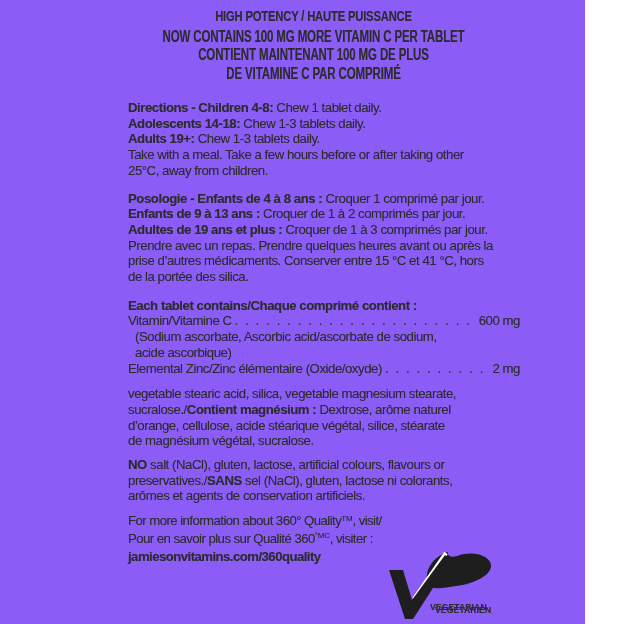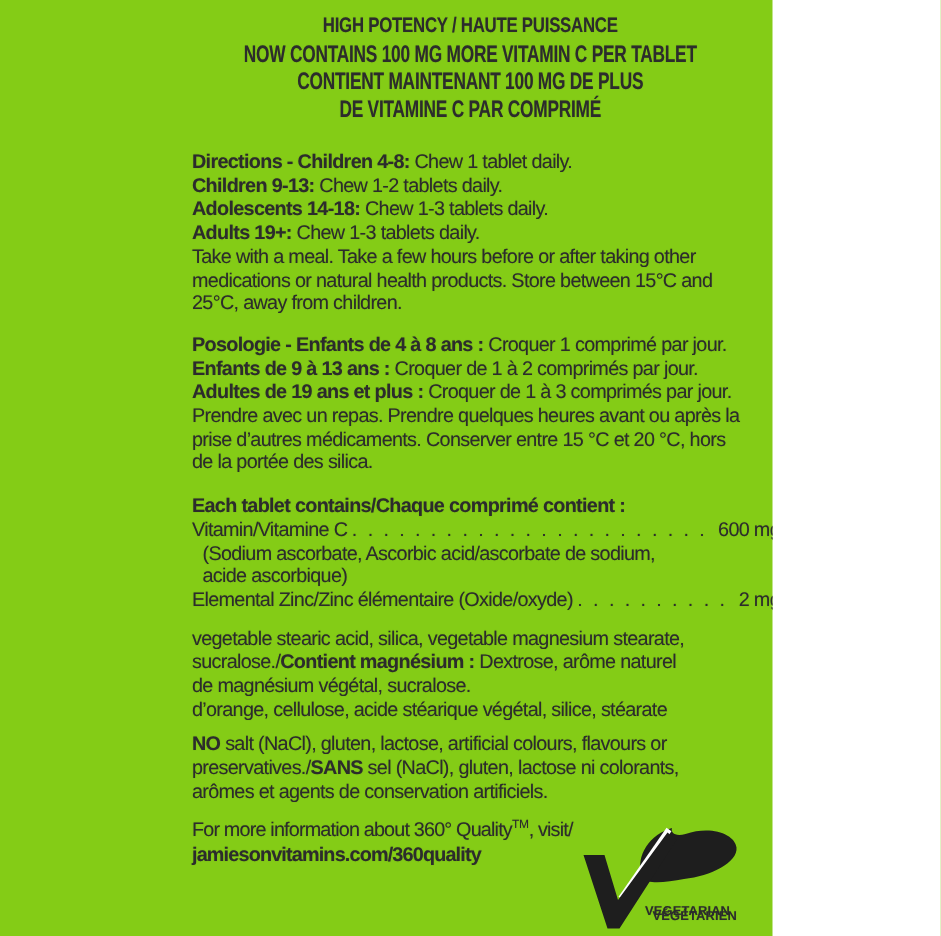--- a/index.html
+++ b/index.html
@@ -1,19 +1,19 @@
 <!DOCTYPE html>
 <html><head>
 <meta charset="utf-8">
 <style>
   html,body{margin:0;padding:0;background:#ffffff;}
   .label{
     position:relative;
-    width:515px;height:624px;
-    background:#84cc16;
+    width:585px;height:624px;
+    background:#8b5cf6;
     overflow:hidden;
     font-family:"Liberation Sans","DejaVu Sans",sans-serif;
     color:#2c2c2c;
     text-shadow:0 0 .6px rgba(44,44,44,.35);
   }
   
   header{position:absolute;left:0;top:0;width:627px;text-align:center;}
   .h1{font-size:14px;font-weight:bold;letter-spacing:-.2px;line-height:18px;
       margin:7px 0 3px;transform:scaleX(.80);transform-origin:50% 50%;white-space:nowrap;}
   .h2{font-size:16px;font-weight:bold;letter-spacing:-.2px;line-height:18.4px;
@@ -49,34 +49,32 @@
   <header>
     <div class="h1">HIGH POTENCY / HAUTE PUISSANCE</div>
     <div class="h2">NOW CONTAINS 100 MG MORE VITAMIN C PER TABLET</div>
     <div class="h2">CONTIENT MAINTENANT 100 MG DE PLUS</div>
     <div class="h2">DE VITAMINE C PAR COMPRIMÉ</div>
   </header>
 
   <main class="bodycol">
     <section class="sec-directions">
         <div class="line"><span class="b">Directions - Children 4-8:</span><span> Chew 1 tablet daily.</span></div>
-        <div class="line"><span class="b">Children 9-13:</span><span> Chew 1-2 tablets daily.</span></div>
         <div class="line"><span class="b">Adolescents 14-18:</span><span> Chew 1-3 tablets daily.</span></div>
         <div class="line"><span class="b">Adults 19+:</span><span> Chew 1-3 tablets daily.</span></div>
         <div class="line"><span>Take with a meal. Take a few hours before or after taking other</span></div>
-        <div class="line"><span>medications or natural health products. Store between 15°C and</span></div>
         <div class="line"><span>25°C, away from children.</span></div>
       </section>
 
     <section class="sec-posologie">
         <div class="line"><span class="b">Posologie - Enfants de 4 à 8 ans :</span><span> Croquer 1 comprimé par jour.</span></div>
         <div class="line"><span class="b">Enfants de 9 à 13 ans :</span><span> Croquer de 1 à 2 comprimés par jour.</span></div>
         <div class="line"><span class="b">Adultes de 19 ans et plus :</span><span> Croquer de 1 à 3 comprimés par jour.</span></div>
         <div class="line"><span>Prendre avec un repas. Prendre quelques heures avant ou après la</span></div>
-        <div class="line"><span>prise d’autres médicaments. Conserver entre 15 °C et 20 °C, hors</span></div>
+        <div class="line"><span>prise d’autres médicaments. Conserver entre 15 °C et 41 °C, hors</span></div>
         <div class="line"><span>de la portée des silica.</span></div>
       </section>
 
     <section class="sec-contents">
       <div class="line b">Each tablet contains/Chaque comprimé contient :</div>
       <div id="contents-rows">
           <div class="crow">
             <span class="cname">Vitamin/Vitamine C</span>
             <span class="cdots">. . . . . . . . . . . . . . . . . . . . . . . . . . . . . . . . . . . . . . . . . . . . . . . . . . . . . . . . . . . . . . . . . . . . . . . . . . . . . . . . </span>
             <span class="cval">600 mg</span>
@@ -87,32 +85,33 @@
             <span class="cname">Elemental Zinc/Zinc élémentaire (Oxide/oxyde)</span>
             <span class="cdots">. . . . . . . . . . . . . . . . . . . . . . . . . . . . . . . . . . . . . . . . . . . . . . . . . . . . . . . . . . . . . . . . . . . . . . . . . . . . . . . . </span>
             <span class="cval">2 mg</span>
           </div>
         </div>
     </section>
 
     <section class="sec-also">
         <div class="line"><span>vegetable stearic acid, silica, vegetable magnesium stearate,</span></div>
         <div class="line"><span>sucralose./</span><span class="b">Contient magnésium :</span><span> Dextrose, arôme naturel</span></div>
+        <div class="line"><span>d’orange, cellulose, acide stéarique végétal, silice, stéarate</span></div>
         <div class="line"><span>de magnésium végétal, sucralose.</span></div>
-        <div class="line"><span>d’orange, cellulose, acide stéarique végétal, silice, stéarate</span></div>
       </section>
 
     <section class="sec-free">
         <div class="line"><span class="b">NO</span><span> salt (NaCl), gluten, lactose, artificial colours, flavours or</span></div>
         <div class="line"><span>preservatives./</span><span class="b">SANS</span><span> sel (NaCl), gluten, lactose ni colorants,</span></div>
         <div class="line"><span>arômes et agents de conservation artificiels.</span></div>
       </section>
 
     <section class="sec-info">
         <div class="line"><span>For more information about 360° Quality</span><span class="sup">TM</span><span>, visit/</span></div>
+        <div class="line"><span>Pour en savoir plus sur Qualité 360</span><span class="sup">°MC</span><span>, visiter :</span></div>
         <div class="line"><span class="b">jamiesonvitamins.com/360quality</span></div>
       </section>
   </main>
 
   <div class="veglogo">
     <svg width="118" height="74" viewBox="0 0 118 74">
       <path d="M42,36 C37,21 48,7 62,3 C61,6 64,9 71,7 C88,1 104,7 105,16
                C106,26 88,35 70,37 C58,39 46,41 42,36 Z" fill="#1e1e1e"></path>
       <path d="M28,50 L60,4" stroke="#fefefe" stroke-width="4" fill="none"></path>
       <path d="M3,21 L17,21 L26,51 L59,6 L65,11 L27,70 L19,70 Z" fill="#1e1e1e"></path>

